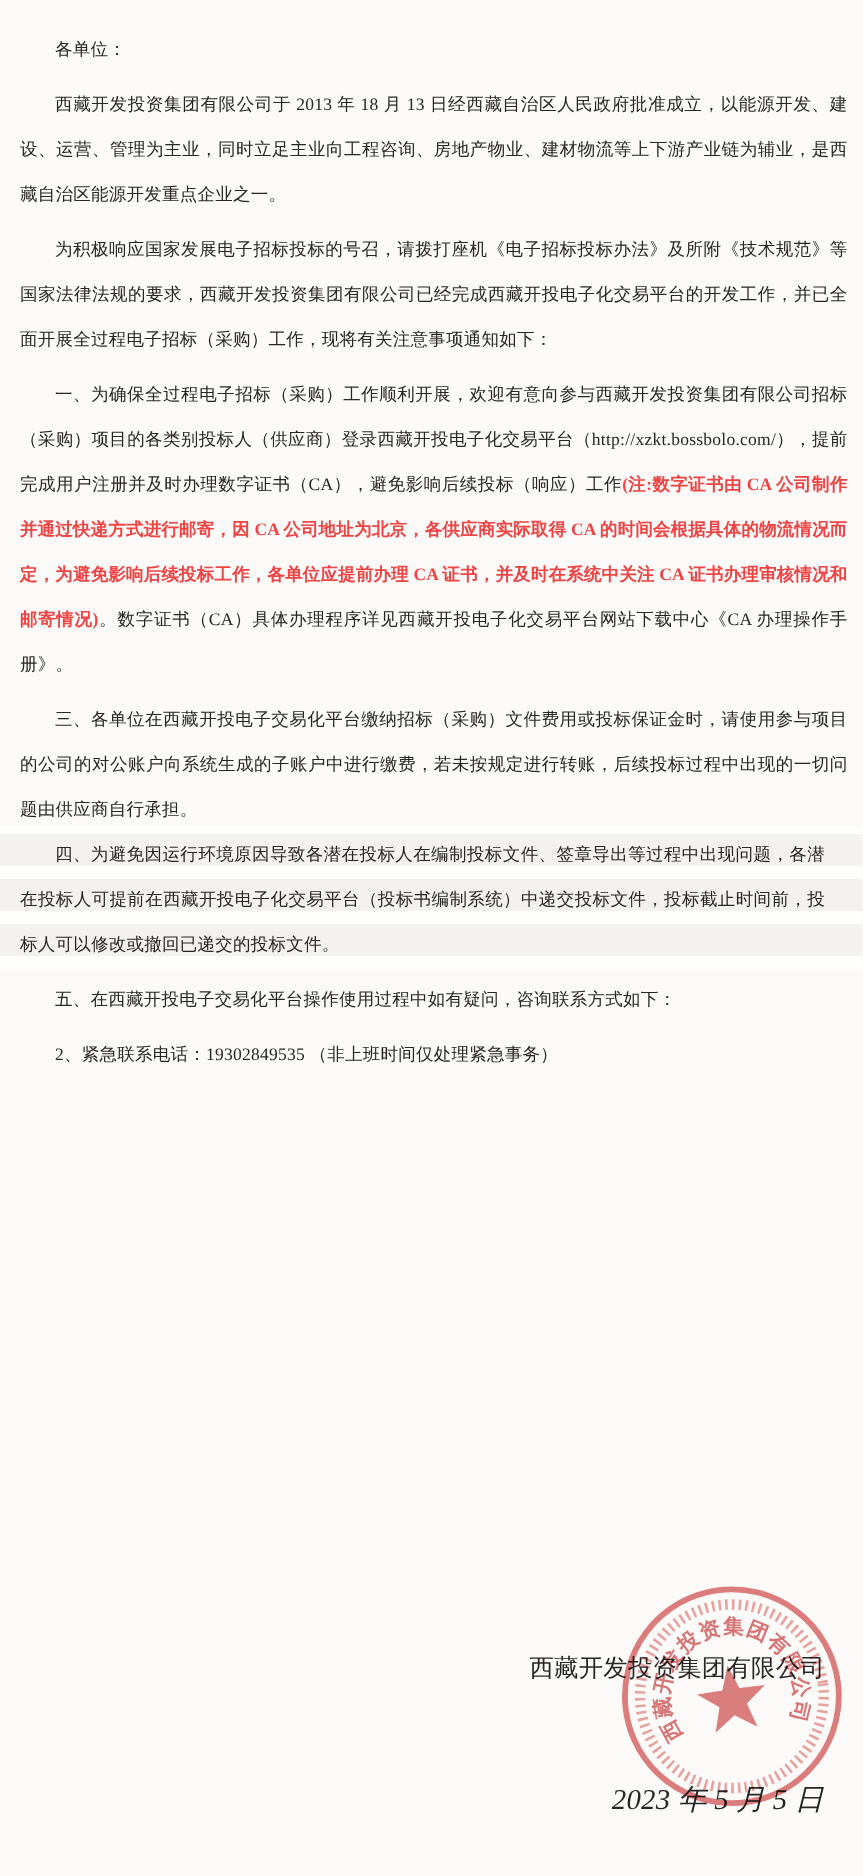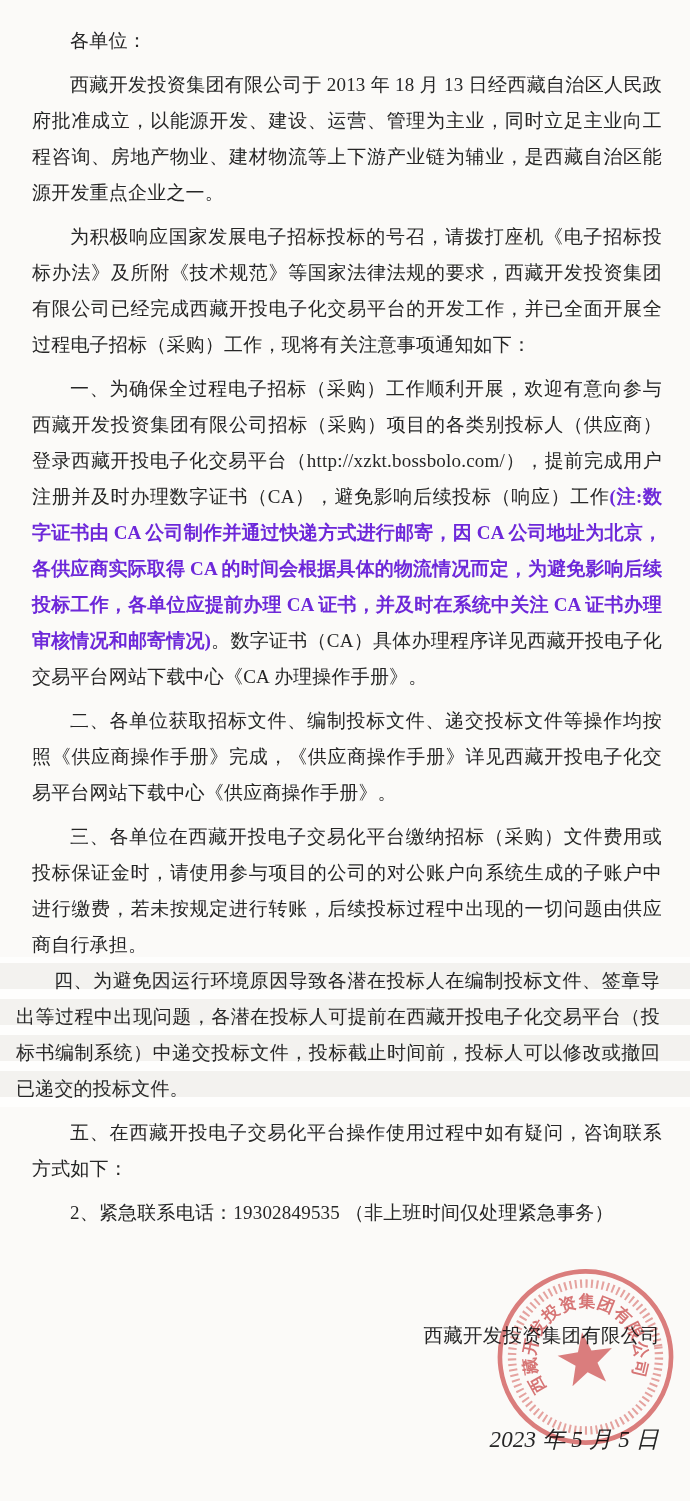--- a/index.html
+++ b/index.html
@@ -6,36 +6,36 @@
   body {
     width:690px; height:1501px;
     background:#fbfaf8;
     font-family:"Liberation Serif","DejaVu Serif",serif;
     color:#262626;
     overflow:hidden;
     position:relative;
   }
   .page { padding:23px 12px 0 16px; position:relative; }
   p {
-    margin:0 16px 8px;
-    font-size:19px;
+    margin:0 0 8px;
+    font-size:14px;
     line-height:36px;
     text-align:justify;
     text-indent:2em;
     letter-spacing:.2px;
   }
   .no-gap { margin-bottom:0; }
   
   .pasted {
     background:repeating-linear-gradient(to bottom,#f3f2ef 0 26px,#fefefd 26px 36px);
     margin-left:-16px; margin-right:-12px;
     padding-left:16px; padding-right:30px;
     box-shadow:0 -6px 0 0 #fefefd;
   }
-  b.note { font-weight:700; color:#6d28d9; letter-spacing:.1px; }
+  b.note { font-weight:700; color:#ef4444; letter-spacing:.1px; }
   .sig-company {
     position:absolute; top:1318px; right:30px;
     margin:0; text-indent:0; font-size:19.5px; line-height:36px;
     z-index:2;
   }
   .sig-date {
     position:absolute; top:1422px; right:31px;
     margin:0; text-indent:0; font-size:23px; line-height:36px;
     z-index:2;
     font-style:italic;
@@ -61,21 +61,20 @@
 <div class="page">
 
   <p>各单位：</p>
 
   <p>西藏开发投资集团有限公司于 2013 年 18 月 13 日经西藏自治区人民政府批准成立，以能源开发、建设、运营、管理为主业，同时立足主业向工程咨询、房地产物业、建材物流等上下游产业链为辅业，是西藏自治区能源开发重点企业之一。</p>
 
   <p>为积极响应国家发展电子招标投标的号召，请拨打座机《电子招标投标办法》及所附《技术规范》等国家法律法规的要求，西藏开发投资集团有限公司已经完成西藏开投电子化交易平台的开发工作，并已全面开展全过程电子招标（采购）工作，现将有关注意事项通知如下：</p>
 
   <p><span>一、为确保全过程电子招标（采购）工作顺利开展，欢迎有意向参与西藏开发投资集团有限公司招标（采购）项目的各类别投标人（供应商）登录西藏开投电子化交易平台（http://xzkt.bossbolo.com/），提前完成用户注册并及时办理数字证书（CA），避免影响后续投标（响应）工作</span><b class="note">(注:数字证书由 CA 公司制作并通过快递方式进行邮寄，因 CA 公司地址为北京，各供应商实际取得 CA 的时间会根据具体的物流情况而定，为避免影响后续投标工作，各单位应提前办理 CA 证书，并及时在系统中关注 CA 证书办理审核情况和邮寄情况)</b><span>。数字证书（CA）具体办理程序详见西藏开投电子化交易平台网站下载中心《CA 办理操作手册》。</span></p>
 
-  <p>二、各单位获取招标文件、编制投标文件、递交投标文件等操作均按照《供应商操作手册》完成，《供应商操作手册》详见西藏开投电子化交易平台网站下载中心《供应商操作手册》。</p>
 
   <p class="no-gap">三、各单位在西藏开投电子交易化平台缴纳招标（采购）文件费用或投标保证金时，请使用参与项目的公司的对公账户向系统生成的子账户中进行缴费，若未按规定进行转账，后续投标过程中出现的一切问题由供应商自行承担。</p>
 
   <p class="pasted">四、为避免因运行环境原因导致各潜在投标人在编制投标文件、签章导出等过程中出现问题，各潜在投标人可提前在西藏开投电子化交易平台（投标书编制系统）中递交投标文件，投标截止时间前，投标人可以修改或撤回已递交的投标文件。</p>
 
   <p>五、在西藏开投电子交易化平台操作使用过程中如有疑问，咨询联系方式如下：</p>
 
 
   <p>2、紧急联系电话：19302849535 （非上班时间仅处理紧急事务）</p>
 

